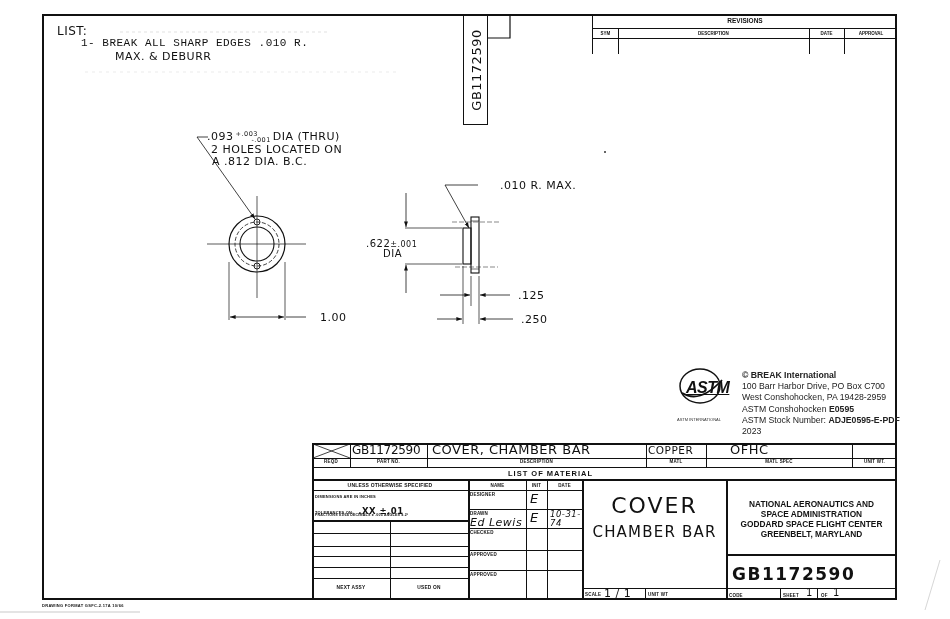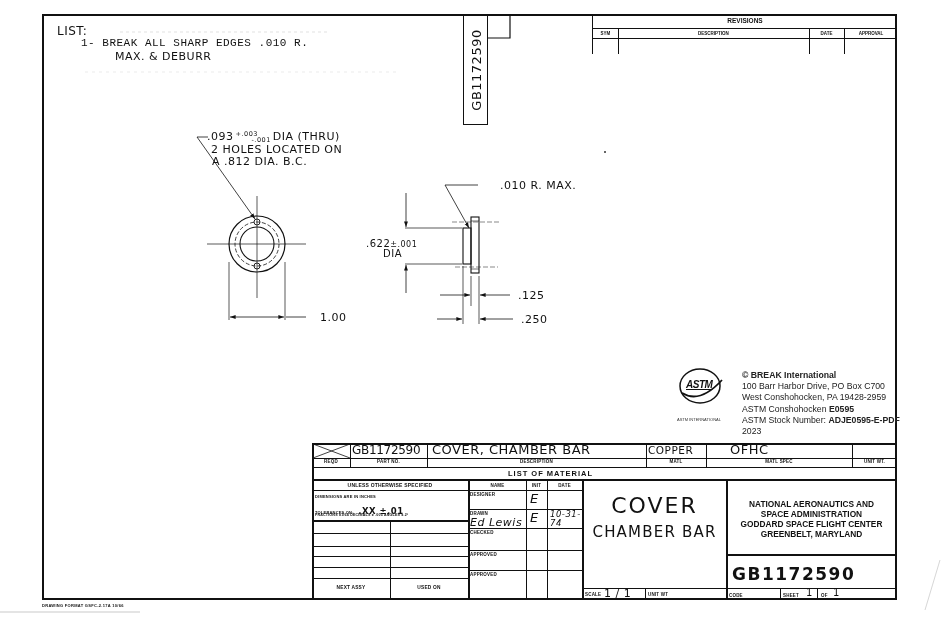--- a/index.html
+++ b/index.html
@@ -145,21 +145,21 @@
 <div class="abs hand" style="left:311px;top:311px;font-size:11px;margin-left:9px;">1.00</div>
 
 <div class="abs hand" style="left:481px;top:179px;font-size:11px;margin-left:19px;">.010 R. MAX.</div>
 <div class="abs hand" style="left:366px;top:238px;font-size:10px;white-space:nowrap;">
   <span>.622</span><span style="font-size:8px;">±.001</span>
 </div>
 <div class="abs hand" style="left:383px;top:248px;font-size:10px;">DIA</div>
 <div class="abs hand" style="left:518px;top:289px;font-size:11px;">.125</div>
 <div class="abs hand" style="left:521px;top:313px;font-size:11px;">.250</div>
 
-<div class="abs" style="left:686px;top:379px;font-size:10px;font-weight:bold;font-style:italic;letter-spacing:-0.5px;text-decoration:underline;">ASTM</div>
+<div class="abs" style="left:686px;top:379px;font-size:16px;font-weight:bold;font-style:italic;letter-spacing:-0.5px;text-decoration:underline;">ASTM</div>
 <div class="abs" style="left:677px;top:417px;font-size:4px;color:#333;">ASTM INTERNATIONAL</div>
 <div class="abs astm-text">
   <div><b>© BREAK International</b></div>
   <div>100 Barr Harbor Drive, PO Box C700</div>
   <div>West Conshohocken, PA  19428-2959</div>
   <div><span>ASTM Conshohocken </span><b>E0595</b></div>
   <div><span>ASTM Stock Number: </span><b>ADJE0595-E-PDF</b></div>
   <div>2023</div>
 </div>
 

